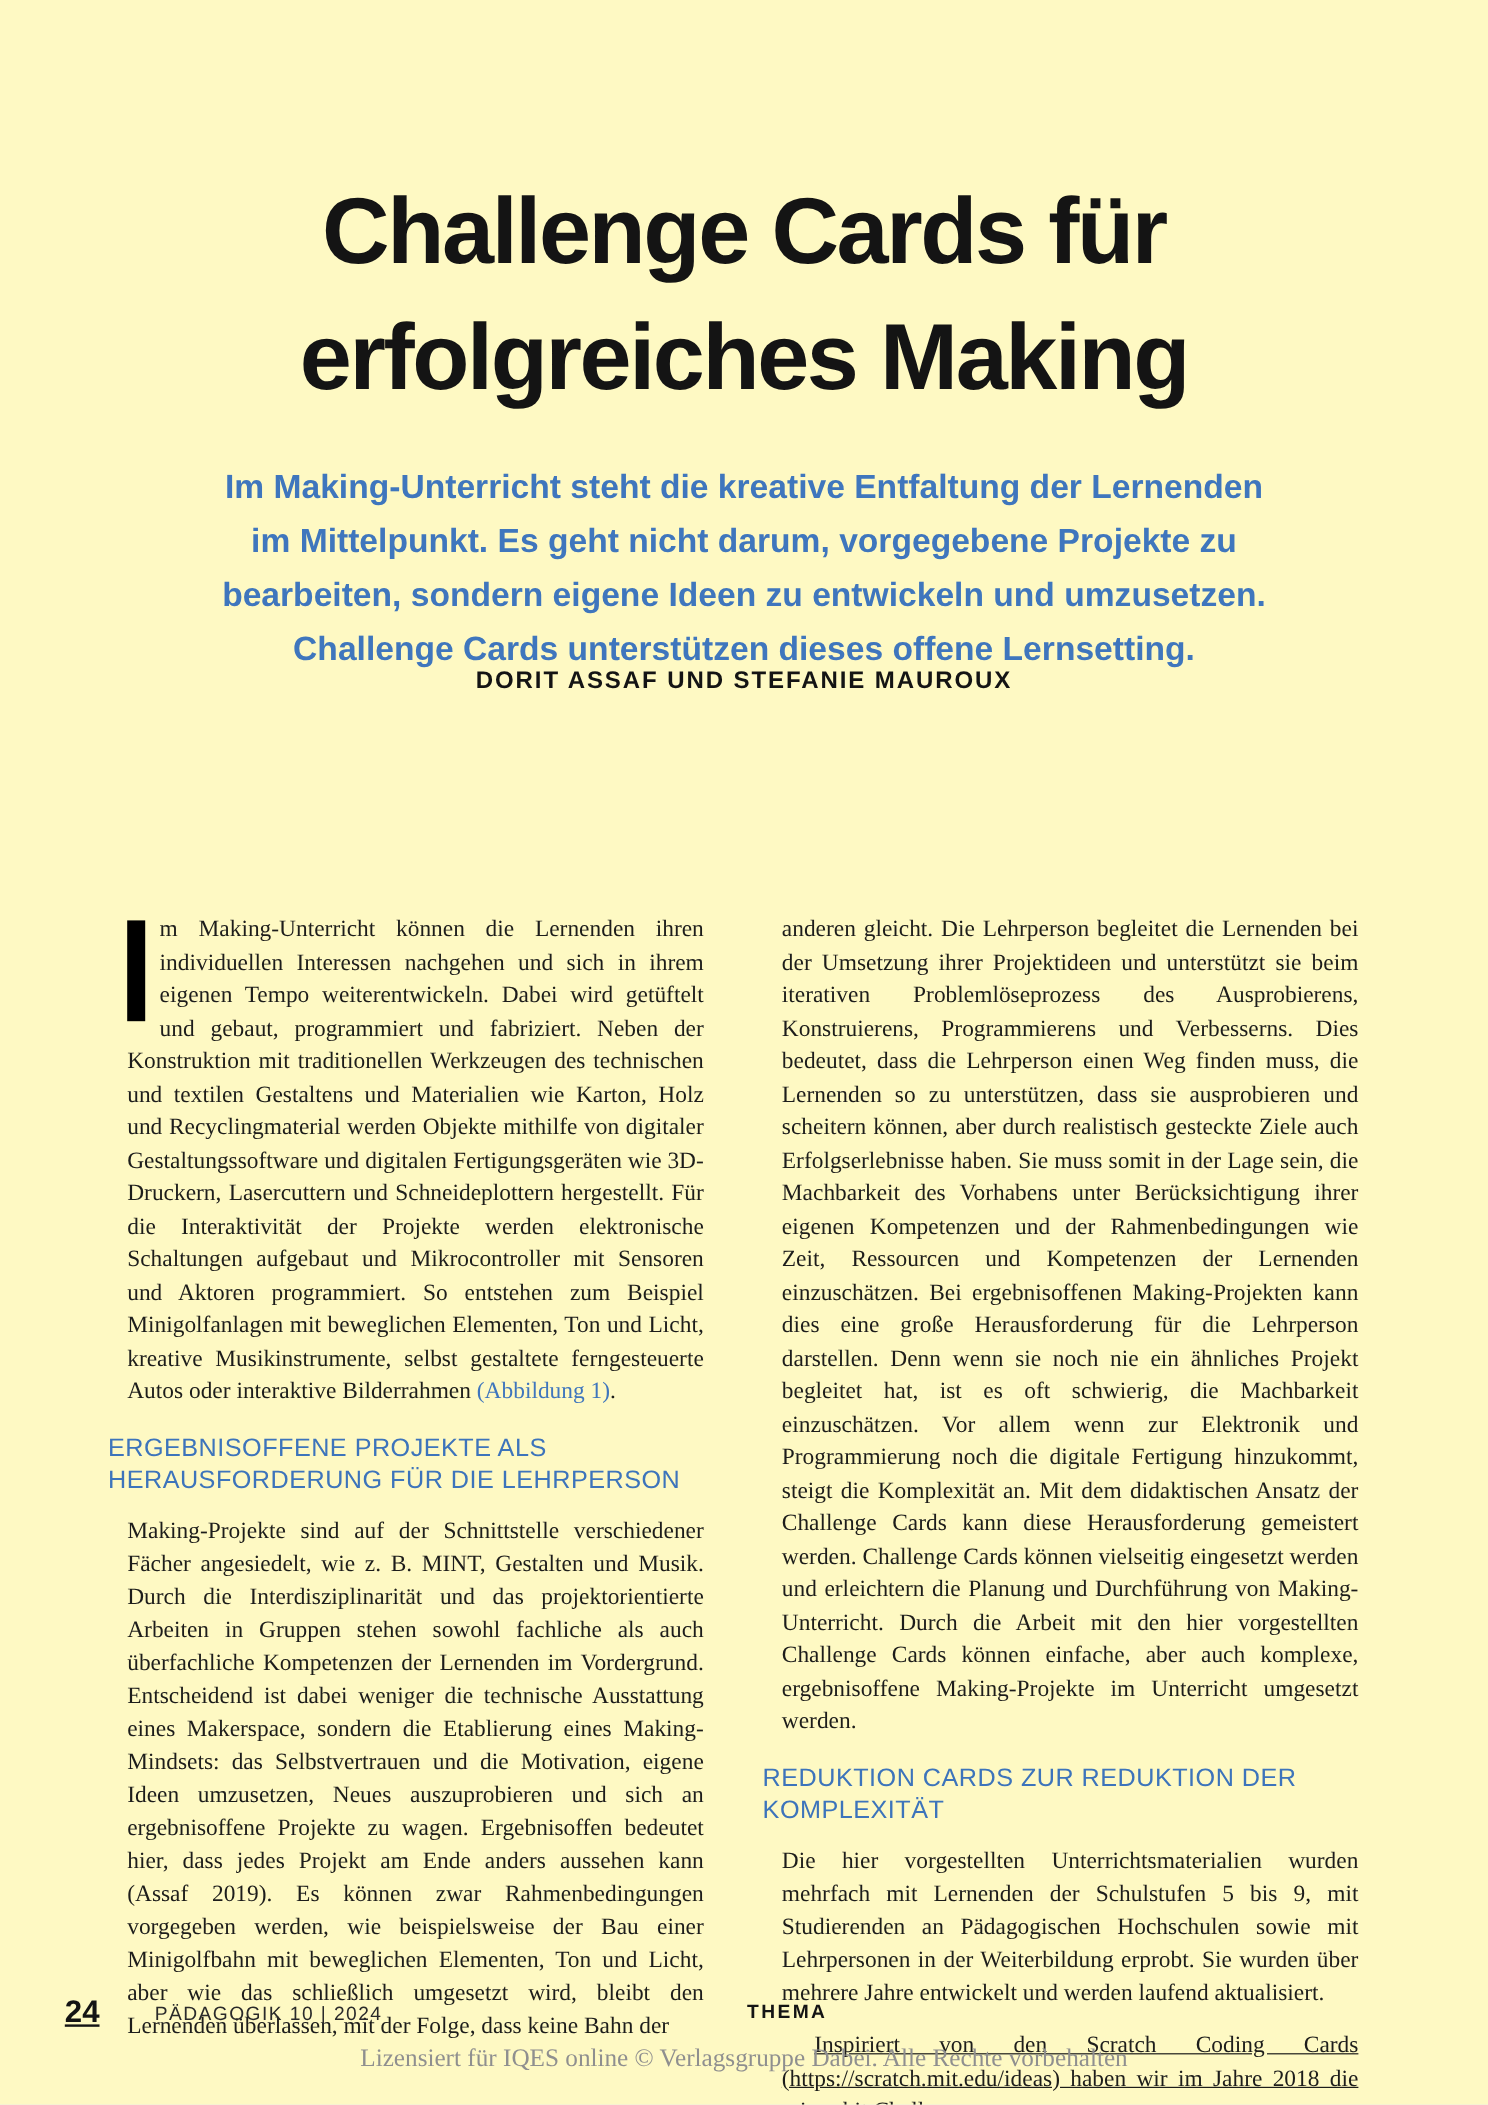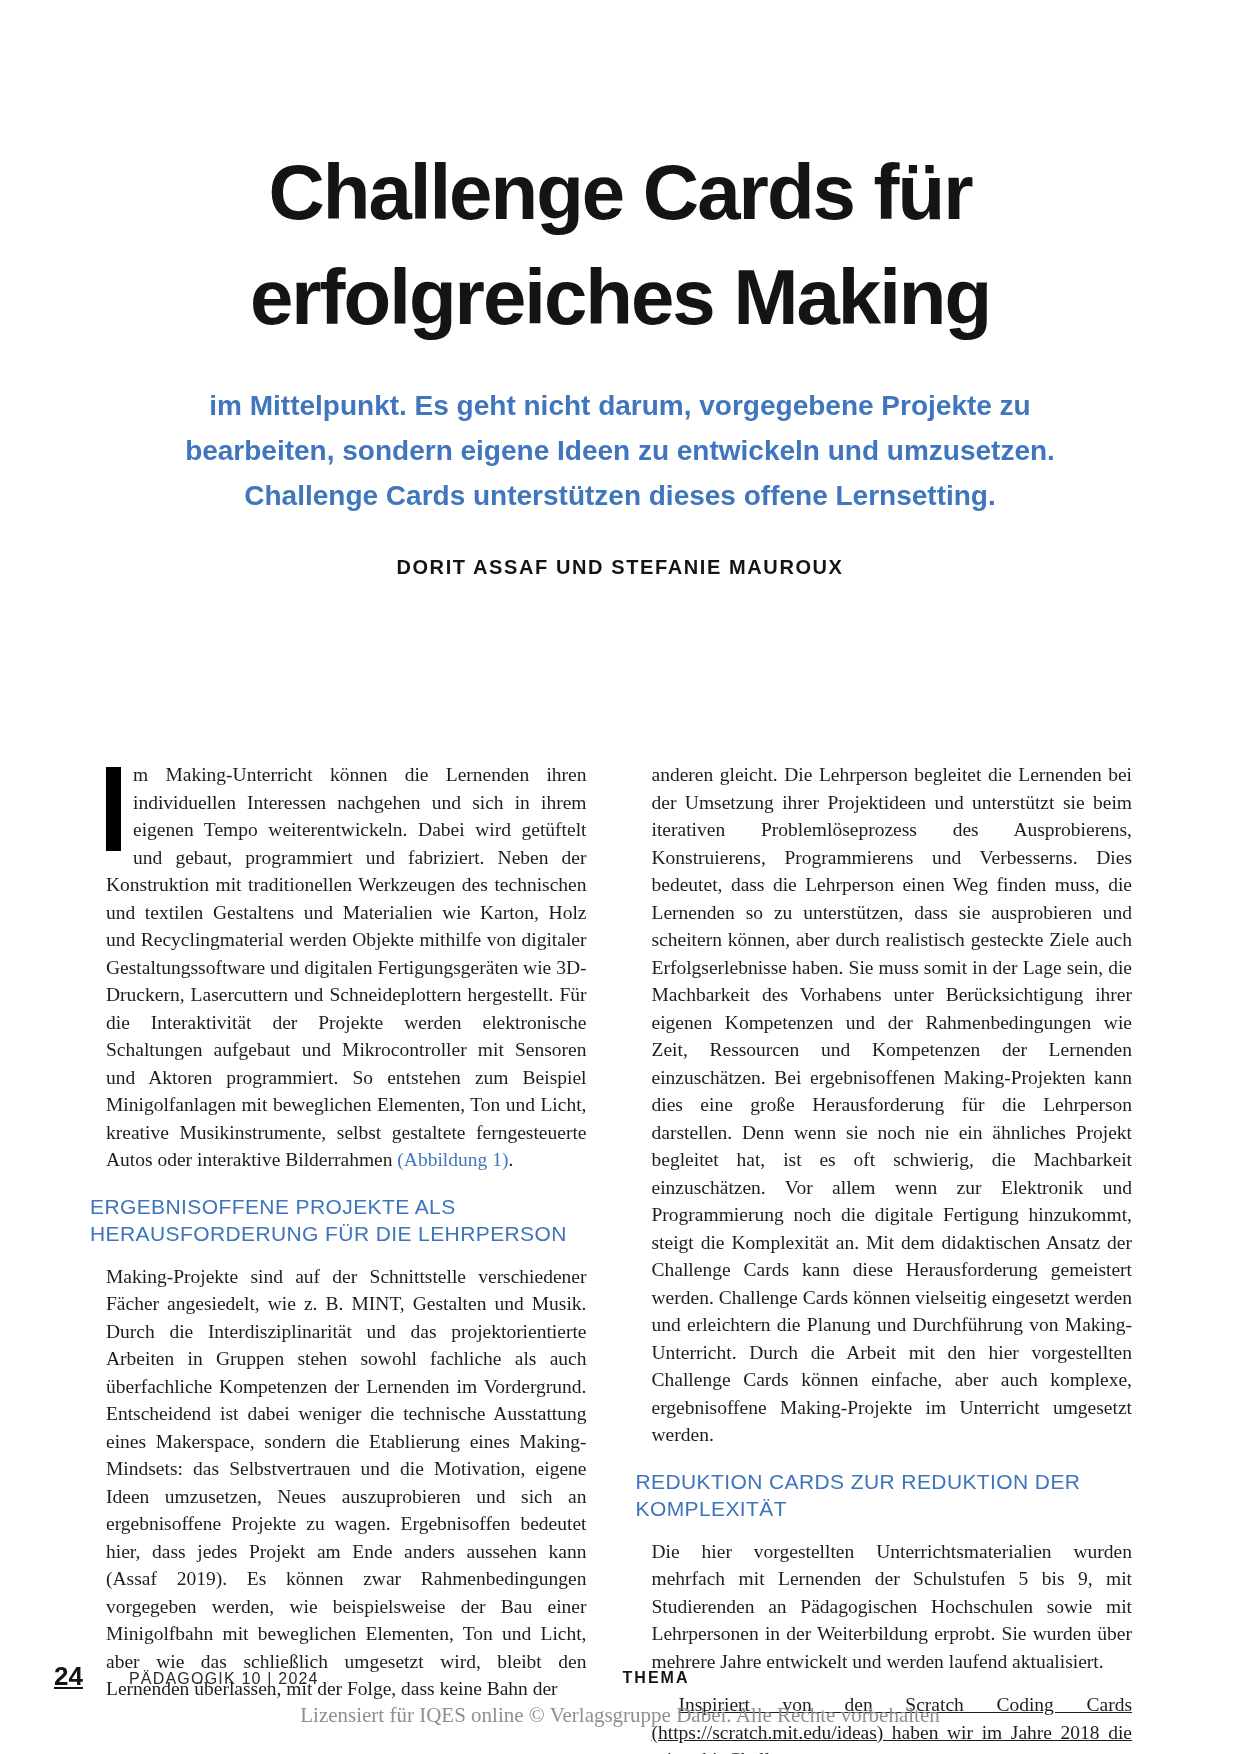--- a/index.html
+++ b/index.html
@@ -1,19 +1,19 @@
 <!DOCTYPE html>
 <html lang="de"><head>
 <meta charset="utf-8">
 <style>
   html,body{margin:0;padding:0;background:#e9e9e9;}
   .page{
     position:relative;
     width:1240px;height:1754px;
-    background:#ffffff;
+    background:#fef9c3;
     margin:0 auto;
     overflow:hidden;
     font-family:"Liberation Sans",sans-serif;
     color:#1d1d1b;
   }
   .title-block{
     position:absolute;top:140px;left:0;width:100%;
     text-align:center;
     font-weight:bold;
     font-size:78px;
@@ -99,20 +99,21 @@
 <body>
 
 <div class="page">
 
   <div class="title-block">
     <div>Challenge Cards für</div>
     <div>erfolgreiches Making</div>
   </div>
 
   <div class="subtitle-block">
+    <div>Im Making-Unterricht steht die kreative Entfaltung der Lernenden</div>
     <div>im Mittelpunkt. Es geht nicht darum, vorgegebene Projekte zu</div>
     <div>bearbeiten, sondern eigene Ideen zu entwickeln und umzusetzen.</div>
     <div>Challenge Cards unterstützen dieses offene Lernsetting.</div>
   </div>
 
   <div class="author-line">DORIT ASSAF UND STEFANIE MAUROUX</div>
 
   <div class="columns">
 
     <div class="col">

